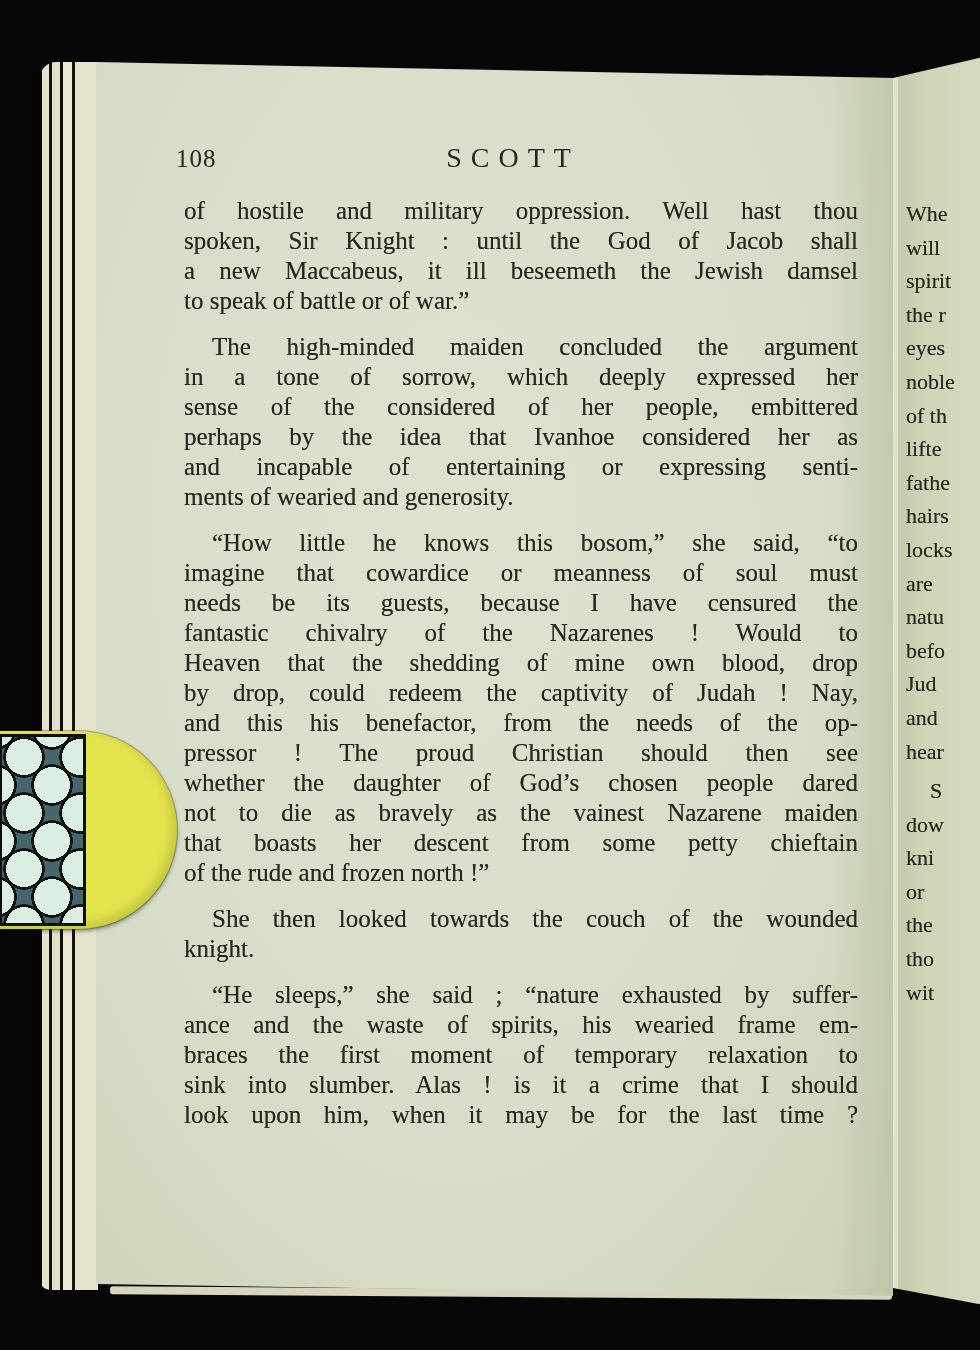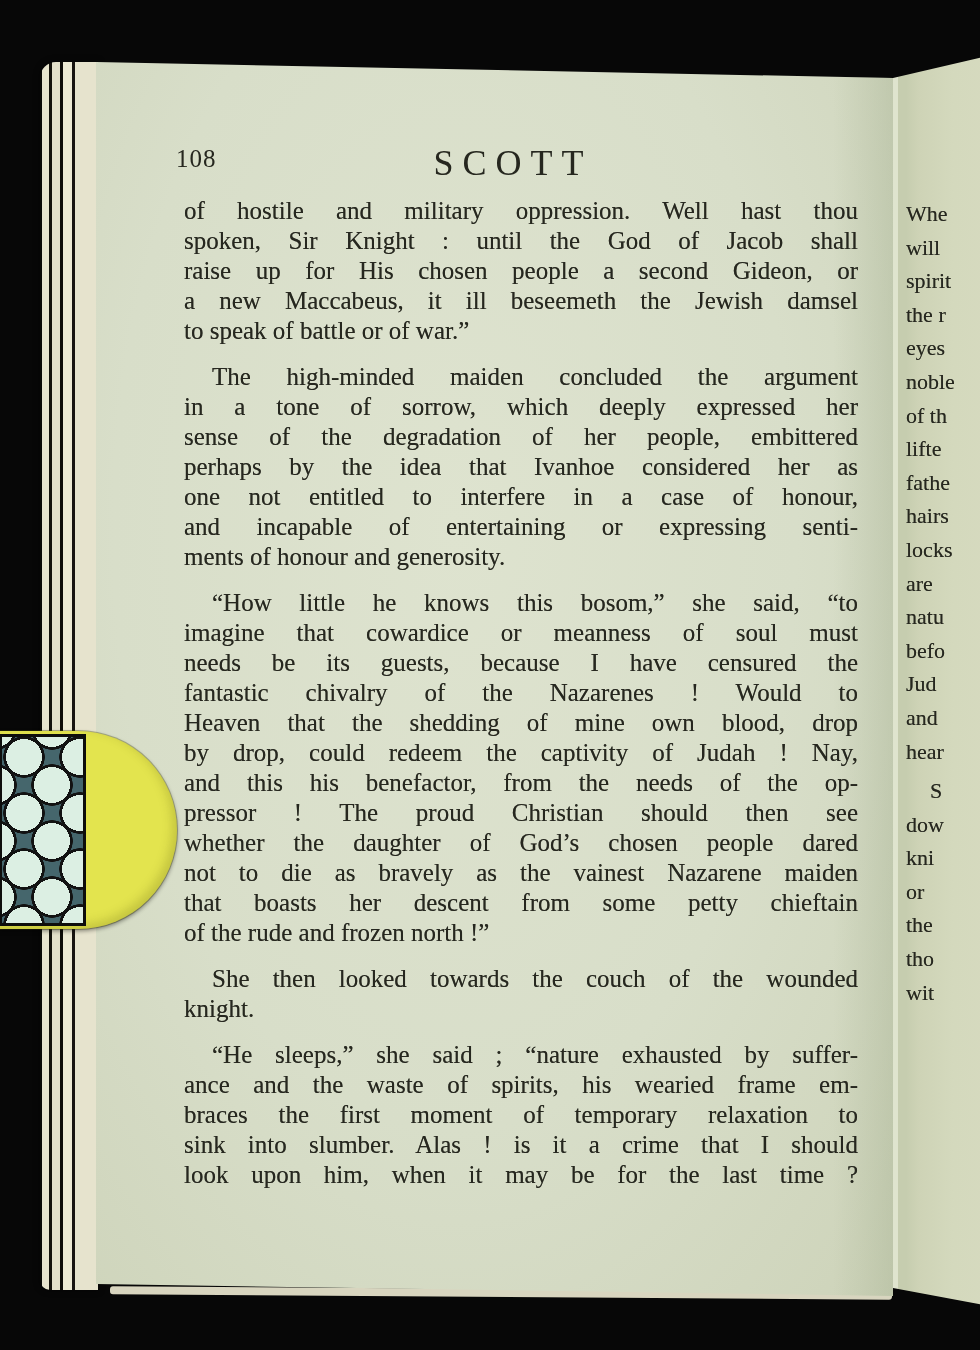--- a/index.html
+++ b/index.html
@@ -53,21 +53,21 @@
   }
   .page-head{
     position:absolute; left:80px; top:86px; width:674px; height:34px;
     text-align:center;
   }
   .pagenum{
     position:absolute; left:0; top:3px;
     font-size:25px; letter-spacing:1px;
   }
   .running-head{
-    font-size:36px; letter-spacing:9px;
+    font-size:28px; letter-spacing:9px;
   }
   .body-text{
     position:absolute; left:88px; top:140px; width:674px;
     font-size:25px; line-height:30px;
     text-shadow:0 0 .5px rgba(35,36,28,.55);
   }
   .line{
     text-align:justify;
     text-align-last:justify;
     height:30px; overflow:hidden;
@@ -119,30 +119,28 @@
 <div class="under-edge"></div>
 
 <div class="main-page">
   <div class="page-head">
     <span class="pagenum">108</span>
     <span class="running-head">SCOTT</span>
   </div>
   <div class="body-text">
       <div class="line">of hostile and military oppression.  Well hast thou</div>
       <div class="line">spoken, Sir Knight :  until the God of Jacob shall</div>
-      <div class="line">raise up for His chosen people a second Gideon, or</div>
       <div class="line">a new Maccabeus, it ill beseemeth the Jewish damsel</div>
       <div class="line last">to speak of battle or of war.”</div>
       <div class="line indent">The high-minded maiden concluded the argument</div>
       <div class="line">in a tone of sorrow, which deeply expressed her</div>
-      <div class="line">sense of the degradation of her people, embittered</div>
+      <div class="line">sense of the considered of her people, embittered</div>
       <div class="line">perhaps by the idea that Ivanhoe considered her as</div>
-      <div class="line">one not entitled to interfere in a case of honour,</div>
       <div class="line">and incapable of entertaining or expressing senti-</div>
-      <div class="line last">ments of honour and generosity.</div>
+      <div class="line last">ments of wearied and generosity.</div>
       <div class="line indent">“How little he knows this bosom,” she said, “to</div>
       <div class="line">imagine that cowardice or meanness of soul must</div>
       <div class="line">needs be its guests, because I have censured the</div>
       <div class="line">fantastic chivalry of the Nazarenes !  Would to</div>
       <div class="line">Heaven that the shedding of mine own blood, drop</div>
       <div class="line">by drop, could redeem the captivity of Judah !  Nay,</div>
       <div class="line">and this his benefactor, from the needs of the op-</div>
       <div class="line">pressor !  The proud Christian should then see</div>
       <div class="line">whether the daughter of God’s chosen people dared</div>
       <div class="line">not to die as bravely as the vainest Nazarene maiden</div>

